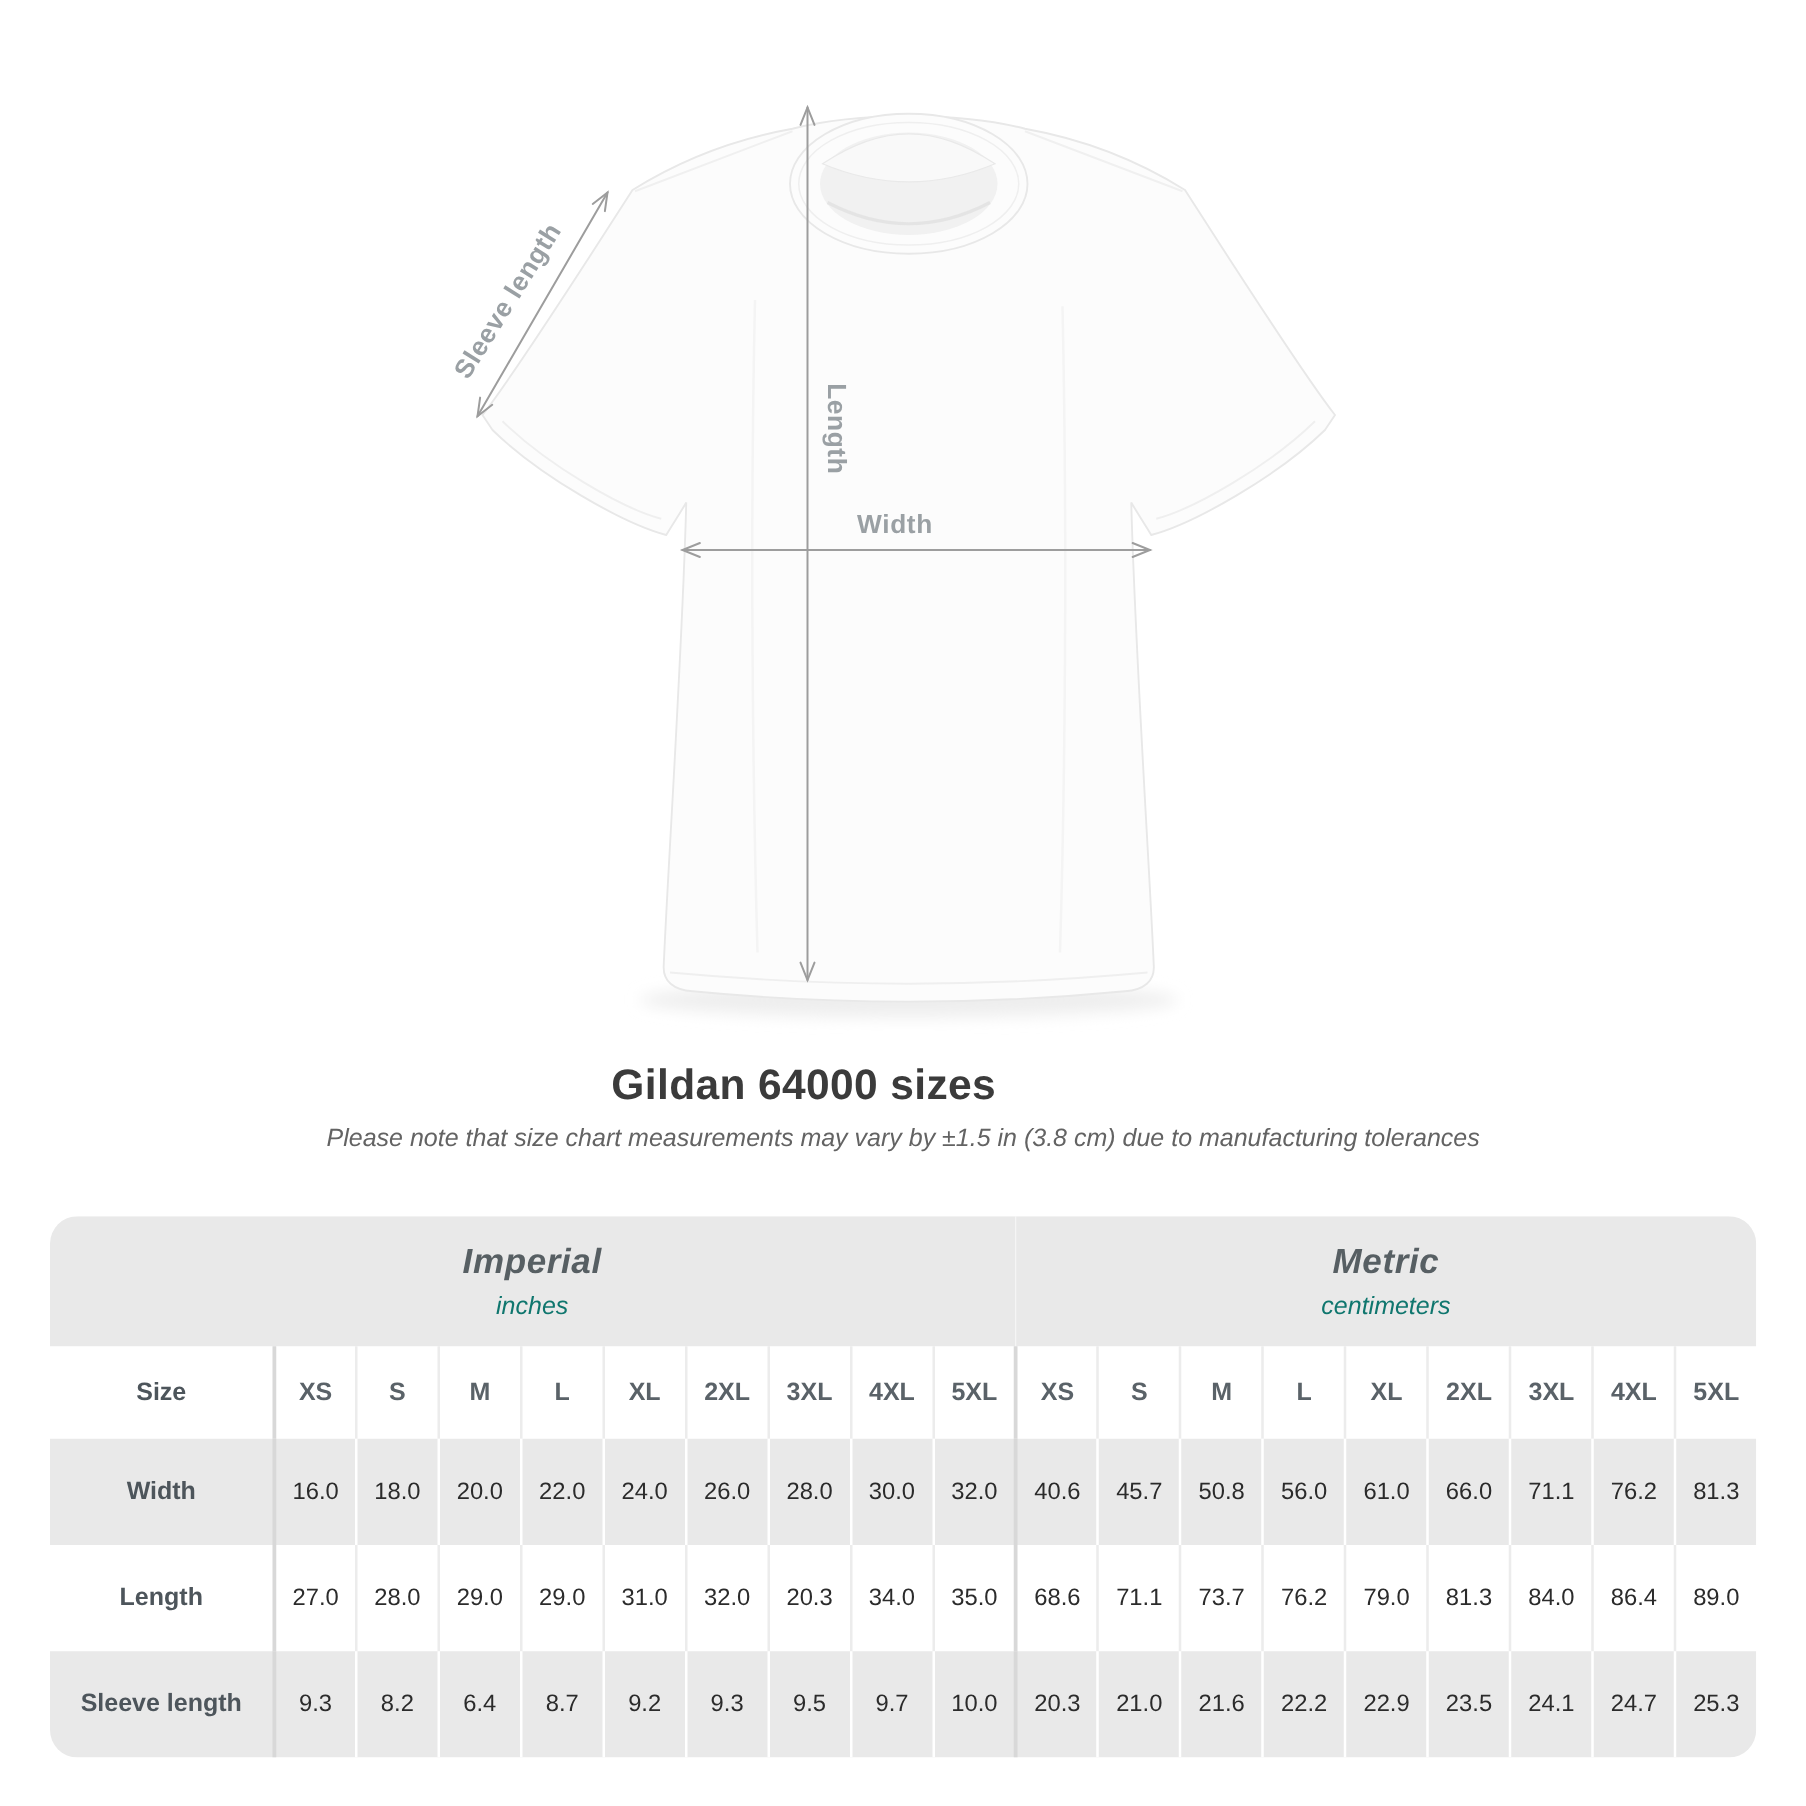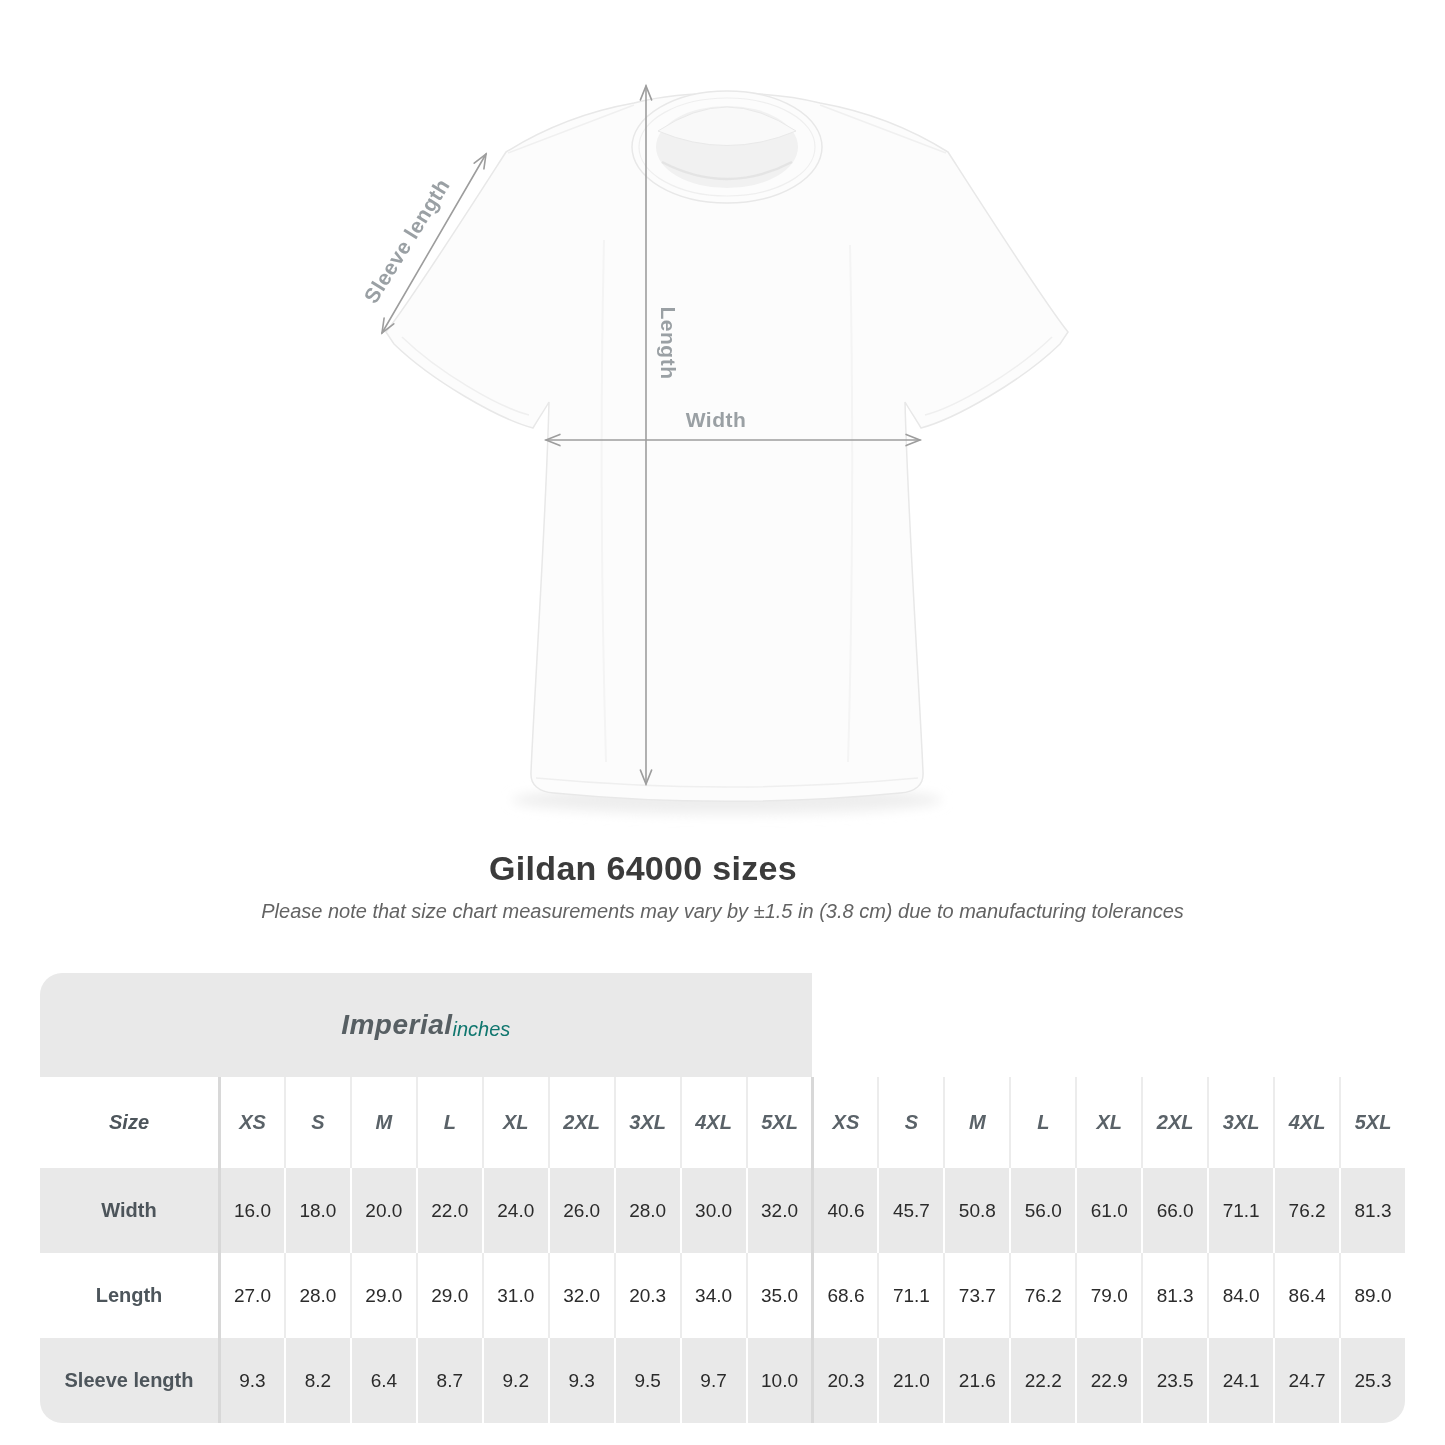--- a/index.html
+++ b/index.html
@@ -26,26 +26,26 @@
     position:absolute;left:0;top:900px;width:1445px;margin:0;text-align:center;
     font-size:20px;font-style:italic;color:#636363;
   }
   
   .size-table{
     position:absolute;left:40px;top:973px;width:1365px;
     border-radius:22px;overflow:hidden;
   }
   .trow{display:grid;grid-template-columns:178px repeat(18,1fr);}
   .band-row{height:104px;}
-  .hdr-row{height:91px;font-style:italic;}
+  .hdr-row{height:74px;}
   .data-row{height:85px;}
   .gray-bg{background:#e9e9e9;}
   .white-bg{background:#ffffff;}
   .band-cell{
-    background:#e9e9e9;display:flex;flex-direction:row;
+    background:#e9e9e9;display:flex;flex-direction:column;
     align-items:center;justify-content:center;
   }
   .band-left{grid-column:1 / 11;}
   .band-right{grid-column:11 / 20;border-left:1px solid rgba(255,255,255,.55);}
   .band-title{font-size:28px;font-weight:bold;font-style:italic;color:#575f63;letter-spacing:.5px;}
   .band-unit{font-size:20px;font-style:italic;color:#0f766e;margin-top:9px;}
   .cell{display:flex;align-items:center;justify-content:center;}
   .trow.white-bg .cell{border-left:2px solid #ececec;}
   .trow.gray-bg  .cell{border-left:2px solid #ffffff;}
   .cell.strong{border-left:3px solid #d8d8d8 !important;}
@@ -122,20 +122,24 @@
 
 <h1 class="page-title">Gildan 64000 sizes</h1>
 <p class="page-subtitle">Please note that size chart measurements may vary by ±1.5 in (3.8 cm) due to manufacturing tolerances</p>
 
 <div class="size-table" id="size-table">
     <div class="trow band-row">
       <div class="band-cell band-left">
         <div class="band-title">Imperial</div>
         <div class="band-unit">inches</div>
       </div>
+      <div class="band-cell band-right">
+        <div class="band-title">Metric</div>
+        <div class="band-unit">centimeters</div>
+      </div>
     </div>
     <div class="trow hdr-row white-bg">
       <div class="cell label-cell">Size</div>
       <div class="cell size-hdr strong">XS</div>
       <div class="cell size-hdr">S</div>
       <div class="cell size-hdr">M</div>
       <div class="cell size-hdr">L</div>
       <div class="cell size-hdr">XL</div>
       <div class="cell size-hdr">2XL</div>
       <div class="cell size-hdr">3XL</div>

